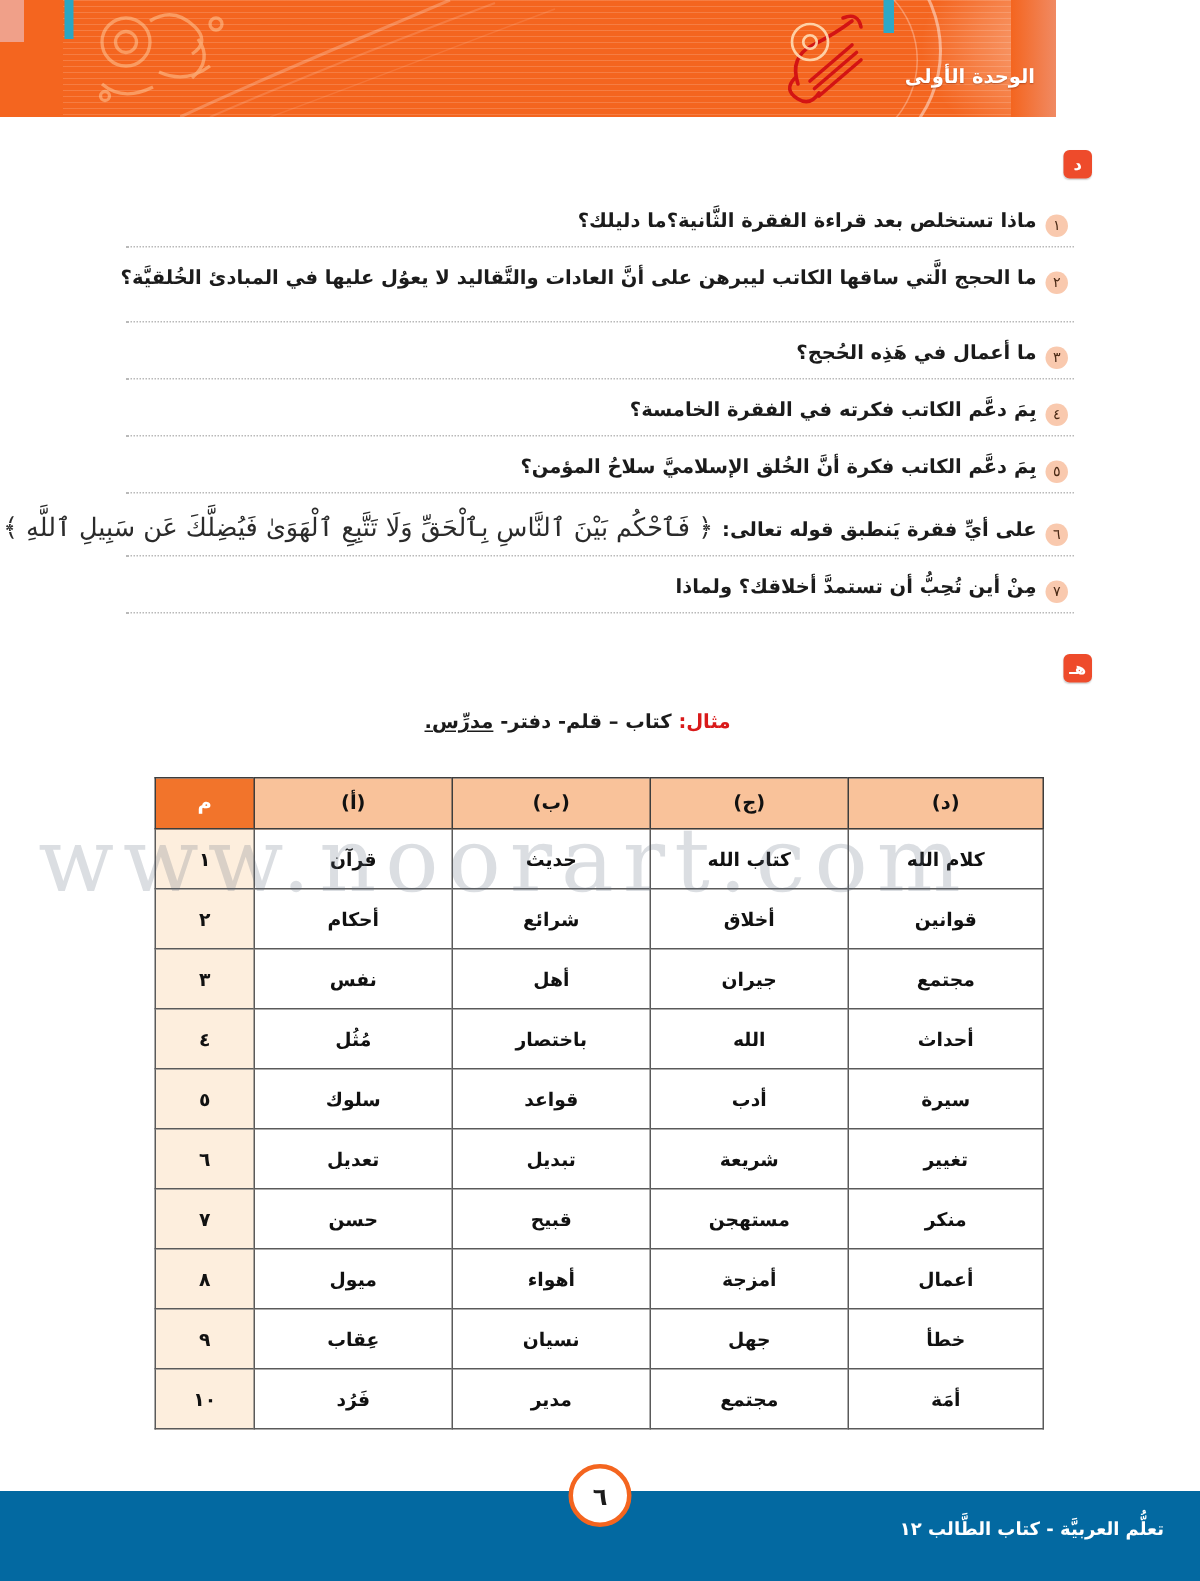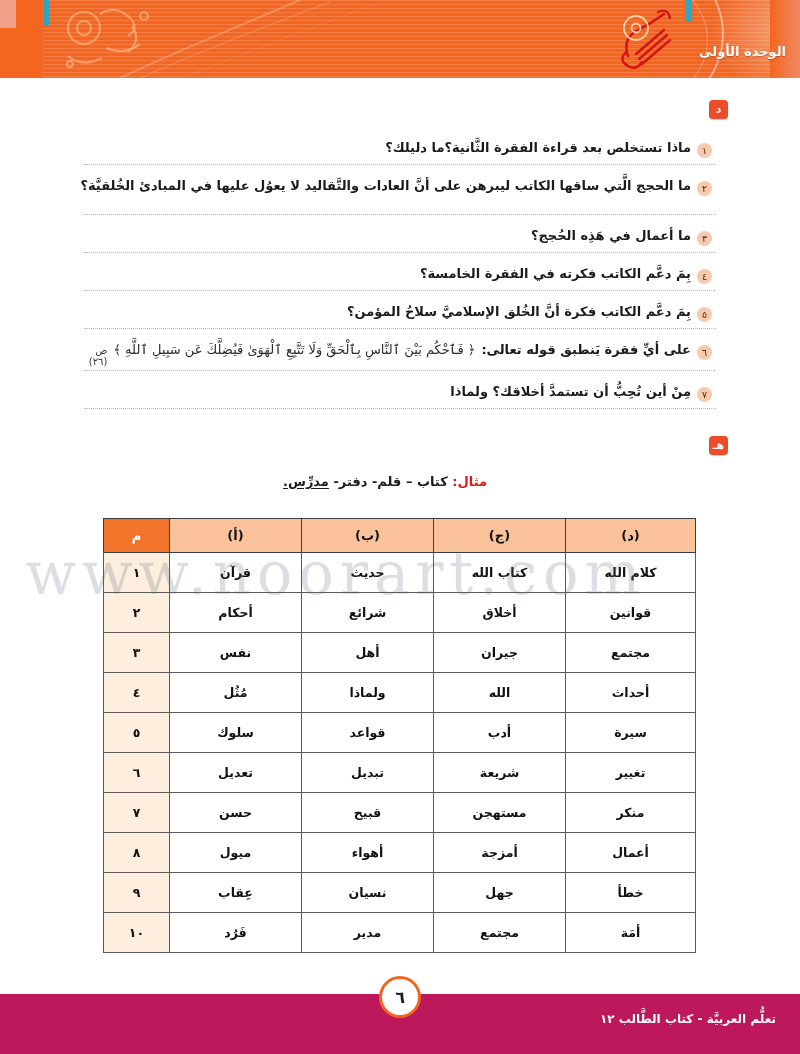--- a/index.html
+++ b/index.html
@@ -10,21 +10,21 @@
     position: relative;
     background: #ffffff;
     font-family: "DejaVu Sans", "Liberation Sans", sans-serif;
     overflow: hidden;
   }
 
   
   .header-banner {
     position: absolute;
     top: 0; left: 0;
-    width: 800px;
+    width: 704px;
     height: 78px;
     background: linear-gradient(90deg,
         #f4663a 0%, #f15a22 3%, #f4651f 8%,
         #f4651f 60%, #f26822 72%, #f4estar 73%,
         #f4732e 80%, #f58656 88%, #f79a72 94%, #f2apple 100%);
     overflow: hidden;
   }
   .hb-base {
     position: absolute; inset: 0;
     background: #f4651f;
@@ -181,21 +181,21 @@
     transform: translateY(2px);
   }
   .q-text {
     font-size: 13px;
     color: #1b1b1b;
     font-weight: bold;
     line-height: 1.5;
     white-space: nowrap;
   }
   .q-verse {
-    font-size: 13px;
+    font-size: 17px;
     color: #2b2b2b;
     font-weight: normal;
   }
   .q-ref { font-size: 10px; color: #333; }
 
   .dotline {
     border-bottom: 1px dotted #b9b9b9;
     height: 0;
     margin: 0 84px;
   }
@@ -269,21 +269,21 @@
     z-index: 5;
     margin-top: 23px;
   }
 
   
   .footer-bar {
     position: absolute;
     left: 0; bottom: 0;
     width: 800px;
     height: 60px;
-    background: #be185d;
+    background: #0369a1;
   }
   .footer-text {
     position: absolute;
     right: 24px;
     top: 18px;
     color: #ffffff;
     font-size: 12px;
     font-weight: bold;
     direction: rtl;
   }
@@ -474,21 +474,21 @@
         <tr>
           <td>مجتمع</td>
           <td>جيران</td>
           <td>أهل</td>
           <td>نفس</td>
           <td class="colm">٣</td>
         </tr>
         <tr>
           <td>أحداث</td>
           <td>الله</td>
-          <td>ولماذا</td>
+          <td>باختصار</td>
           <td>مُثُل</td>
           <td class="colm">٤</td>
         </tr>
         <tr>
           <td>سيرة</td>
           <td>أدب</td>
           <td>قواعد</td>
           <td>سلوك</td>
           <td class="colm">٥</td>
         </tr>

